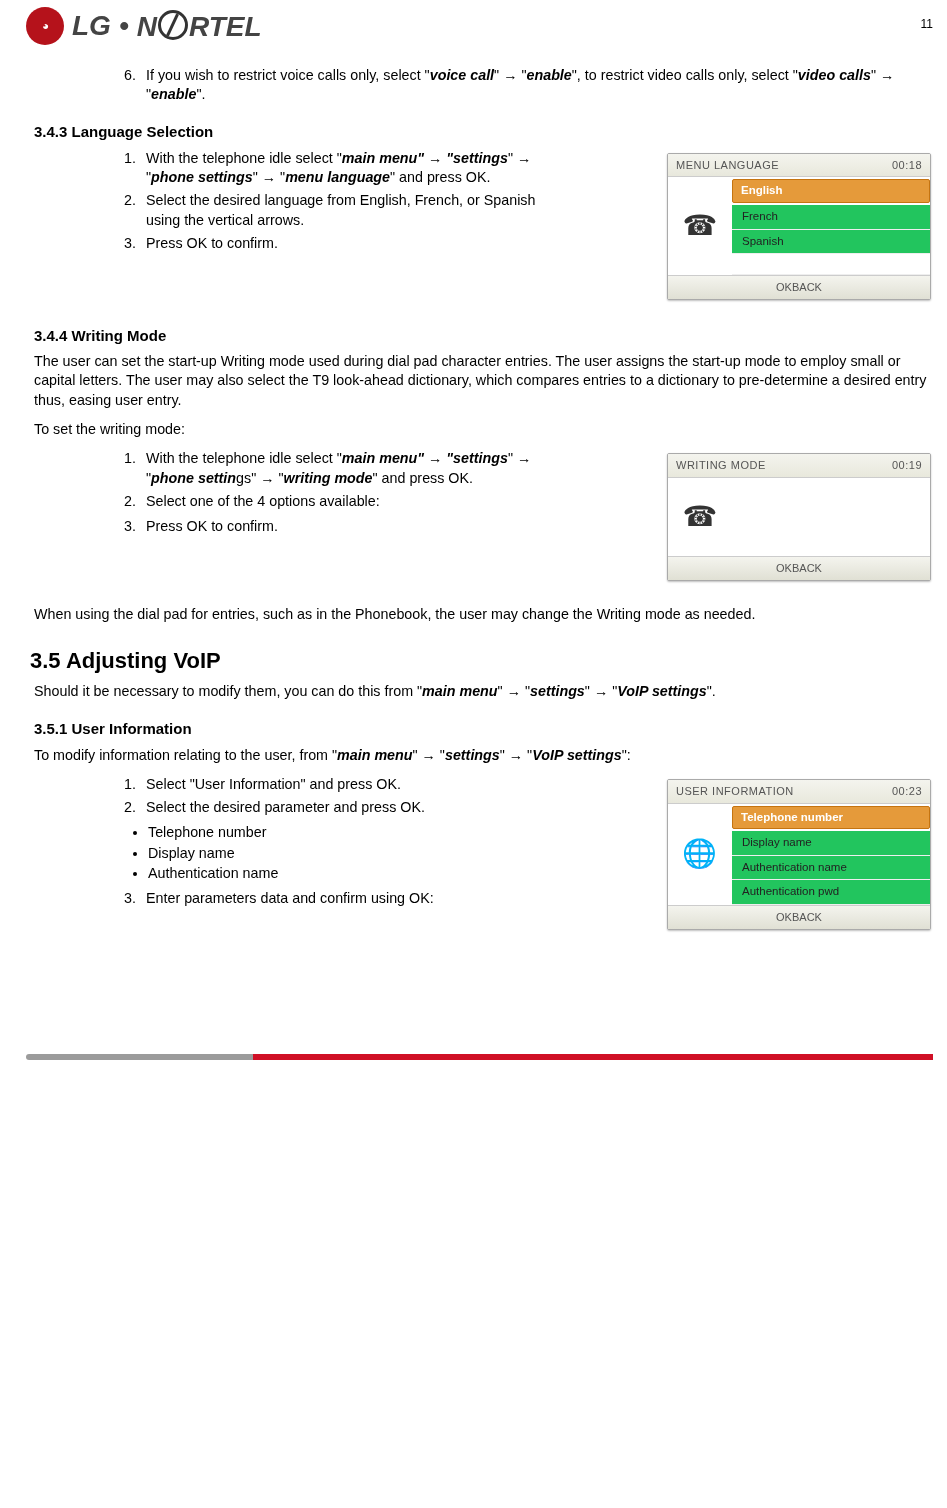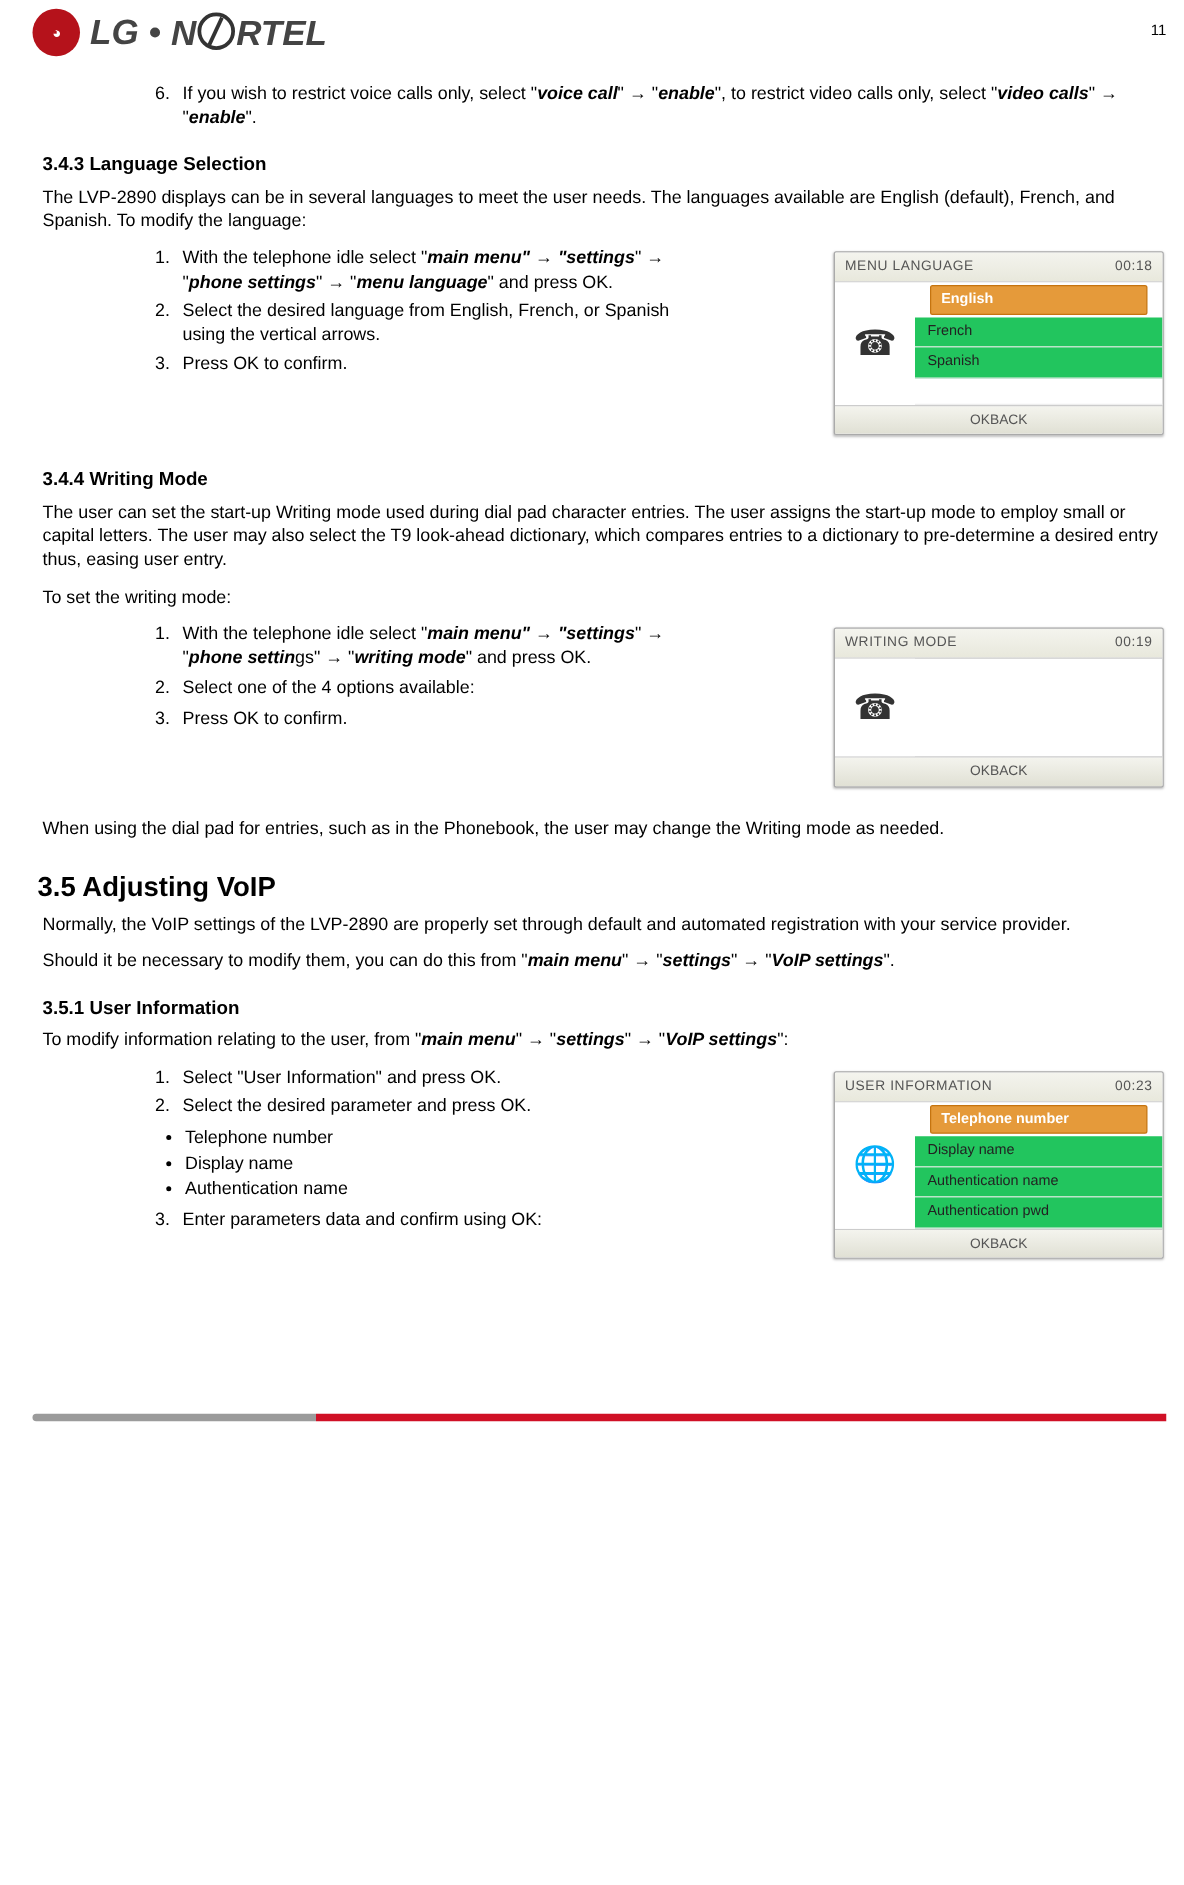--- a/index.html
+++ b/index.html
@@ -68,21 +68,21 @@
     width:64px; min-height:78px; background:#fff; display:flex;
     align-items:center; justify-content:center; font-size:28px;
   }
   .shot-list{ flex:1; background:#fff; }
   .shot-opt{
     padding:4px 10px; border-bottom:1px solid #eee; font-size:11.5px; color:#222;
     background:#22c55e;
   }
   .shot-opt.sel{
     background:#e59a3a; color:#fff; font-weight:600;
-    border:1px solid #c57410; border-radius:2px; margin:2px 12px;
+    border:1px solid #c57410; border-radius:2px; margin:2px 0;
     padding:3px 8px;
   }
   .shot-softbar{
     background:linear-gradient(#f4f4ee,#e0e0d4);
     display:flex; justify-content:center; padding:4px 10px;
     border-top:1px solid #ccc; font-size:11px; color:#555;
   }
   .footer-bar{
     position:absolute; left:0; right:0; bottom:18px; height:6px;
     background:linear-gradient(to right,#9b9b9b 0%,#9b9b9b 25%,#d01026 25%,#d01026 100%);
@@ -109,21 +109,20 @@
 
 <div class="content">
 
   <ol class="numlist" start="6">
     <li>
       <span>If you wish to restrict voice calls only, select "</span><span class="bi">voice call</span><span>" → "</span><span class="bi">enable</span><span>", to restrict video calls only, select "</span><span class="bi">video calls</span><span>" → "</span><span class="bi">enable</span><span>".</span>
     </li>
   </ol>
 
   <div class="h3">3.4.3    Language Selection</div>
-  <div class="para">The LVP-2890 displays can be in several languages to meet the user needs. The languages available are English (default), French, and Spanish. To modify the language:</div>
 
   <div class="float-shot">
     <div class="shot">
       <div class="shot-titlebar">
         <span>MENU LANGUAGE</span>
         <span>00:18</span>
       </div>
       <div class="shot-body">
         <div class="shot-icon">☎</div>
         <div class="shot-list">
@@ -180,21 +179,20 @@
     </ol>
     <ol class="numlist" start="3">
       <li>Press OK to confirm.</li>
     </ol>
   </div>
   <div class="clear"></div>
 
   <div class="para" style="margin-top:16px">When using the dial pad for entries, such as in the Phonebook, the user may change the Writing mode as needed.</div>
 
   <div class="h2">3.5    Adjusting VoIP</div>
-  <div class="para">Normally, the VoIP settings of the LVP-2890 are properly set through default and automated registration with your service provider.</div>
   <div class="para">
     <span>Should it be necessary to modify them, you can do this from "</span><span class="bi">main menu</span><span>" → "</span><span class="bi">settings</span><span>" → "</span><span class="bi">VoIP settings</span><span>".</span>
   </div>
 
   <div class="h3">3.5.1    User Information</div>
   <div class="para">
     <span>To modify information relating to the user, from "</span><span class="bi">main menu</span><span>" → "</span><span class="bi">settings</span><span>" → "</span><span class="bi">VoIP settings</span><span>":</span>
   </div>
 
   <div class="float-shot">

